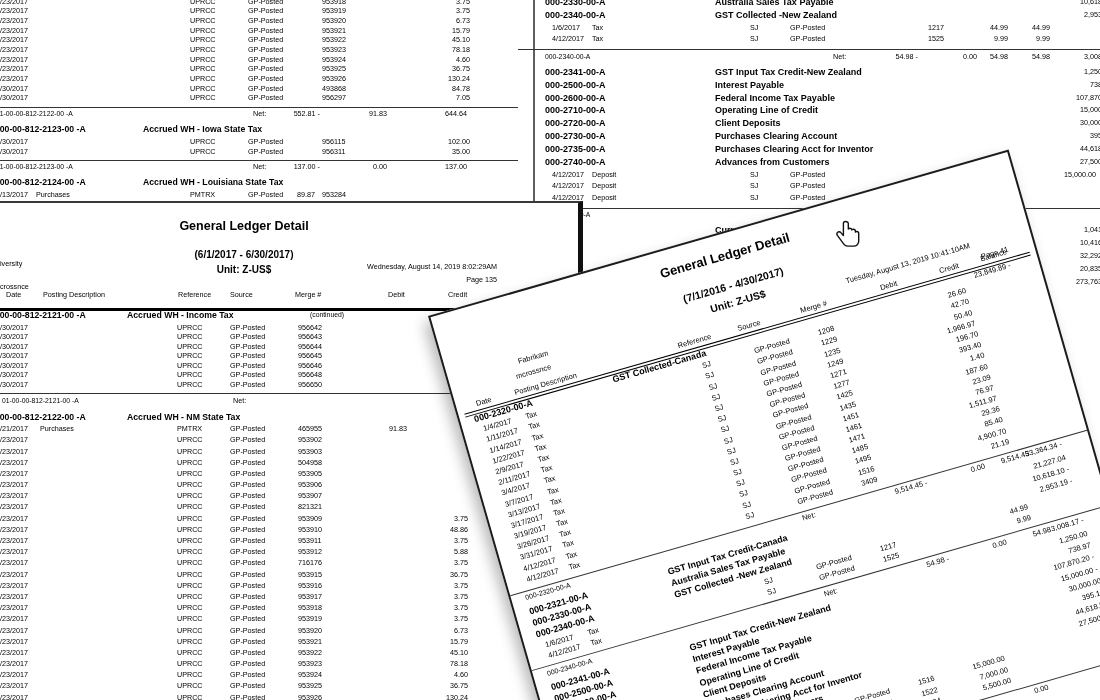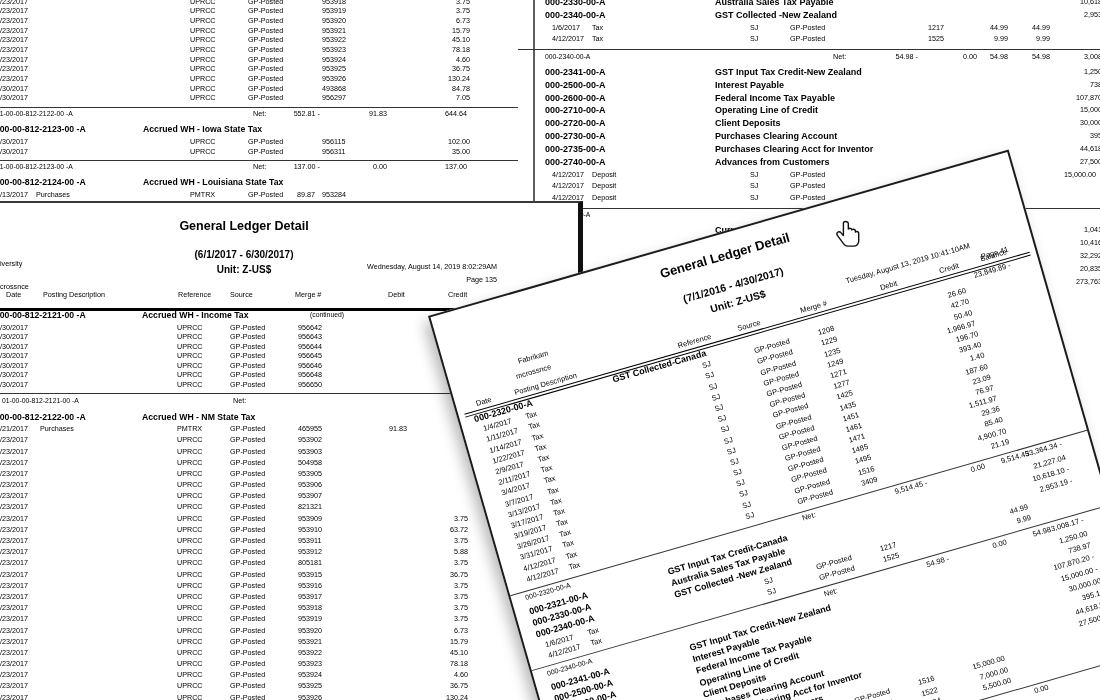--- a/index.html
+++ b/index.html
@@ -45,21 +45,21 @@
   .dC .rtitle.sub{top:46px;font-size:10px;}
   .dC .rtitle.unit{top:61px;font-size:10px;}
   .dC .org1{left:90px;top:57px}.dC .org2{left:90px;top:80px}
   .dC .printed{right:81px;top:60px}.dC .page{right:81px;top:73px}
   .dC .hc{top:88px;}
   .dC .hDate{left:96px}.dC .hDesc{left:133px}.dC .hRef{left:268px}.dC .hSrc{left:320px}.dC .hMrg{left:385px}.dC .hDeb{left:478px}.dC .hCre{left:538px}
   .dC .rule{position:absolute;left:0;right:0;bottom:0;height:3.5px;background:#000;}
   .dC .eh1{height:9.6px;} .dC .eh2{height:11.2px;} .dC .t-acct{height:12.5px;} .dC .t-net{height:16px;}
   .dC .date{left:86px}.dC .desc{left:130px}.dC .ref{left:267px}.dC .src{left:320px}.dC .merge{left:388px}
   .dC .debit{right:171px}.dC .credit{right:110px}
-  .dC .acct{left:82px}.dC .atitle{left:232px}.dC .cont{left:400px}
+  .dC .acct{left:82px}.dC .atitle{left:217px}.dC .cont{left:400px}
   .dC .t-net .acct{left:92px;font-weight:normal;font-size:6.8px;}
   .dC .netlabel{left:323px}.dC .net{right:55px}.dC .c2a{right:3px}
 
   
   .dD{left:428px;top:316px;width:600px;height:620px;transform:rotate(-16deg);transform-origin:0 0;
       border:2px solid #1c1c1c;box-shadow:-6px 6px 14px rgba(0,0,0,.28);z-index:40;}
   .dD .c{font-size:7.5px;}
   .dD .head{position:relative;height:106px;}
   .dD .rtitle.main{top:14px;font-size:13px;}
   .dD .rtitle.sub{top:46px;font-size:10.5px;}
@@ -633,21 +633,21 @@
 
       </div>
       <div class="row t-entry eh2">
 
         <span class="c date">5/23/2017</span>
 
         <span class="c ref">UPRCC</span>
         <span class="c src">GP-Posted</span>
         <span class="c merge">953910</span>
 
-        <span class="c credit">63.72</span>
+        <span class="c credit">48.86</span>
 
       </div>
       <div class="row t-entry eh2">
 
         <span class="c date">5/23/2017</span>
 
         <span class="c ref">UPRCC</span>
         <span class="c src">GP-Posted</span>
         <span class="c merge">953911</span>
 
@@ -664,21 +664,21 @@
 
         <span class="c credit">5.88</span>
 
       </div>
       <div class="row t-entry eh2">
 
         <span class="c date">5/23/2017</span>
 
         <span class="c ref">UPRCC</span>
         <span class="c src">GP-Posted</span>
-        <span class="c merge">805181</span>
+        <span class="c merge">716176</span>
 
         <span class="c credit">3.75</span>
 
       </div>
       <div class="row t-entry eh2">
 
         <span class="c date">5/23/2017</span>
 
         <span class="c ref">UPRCC</span>
         <span class="c src">GP-Posted</span>

